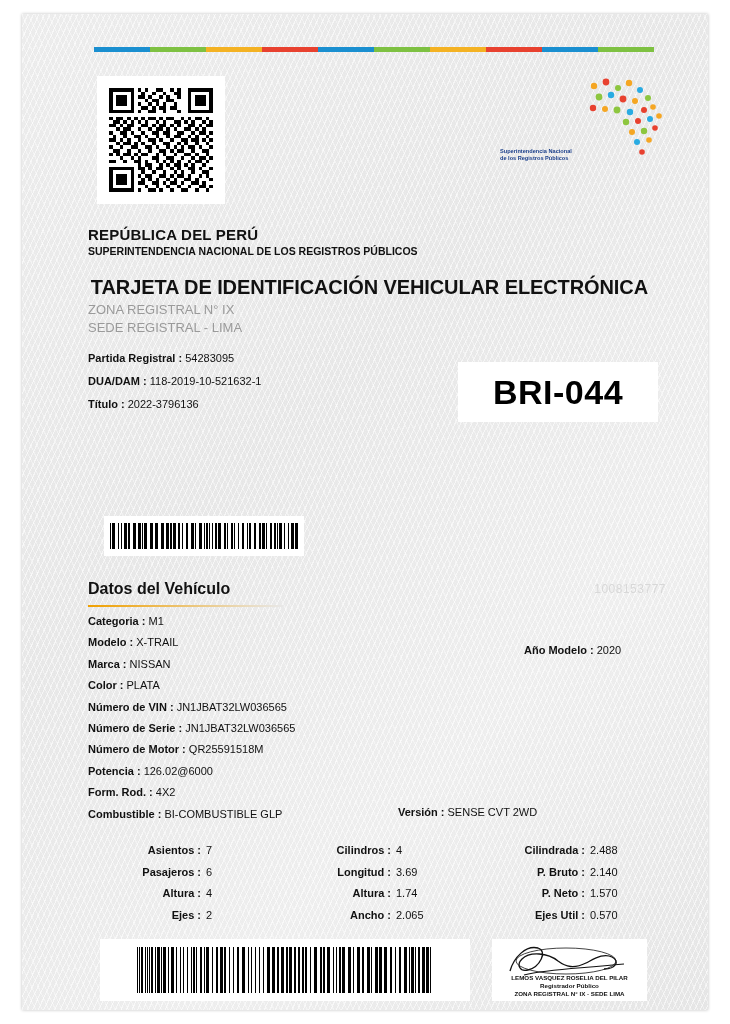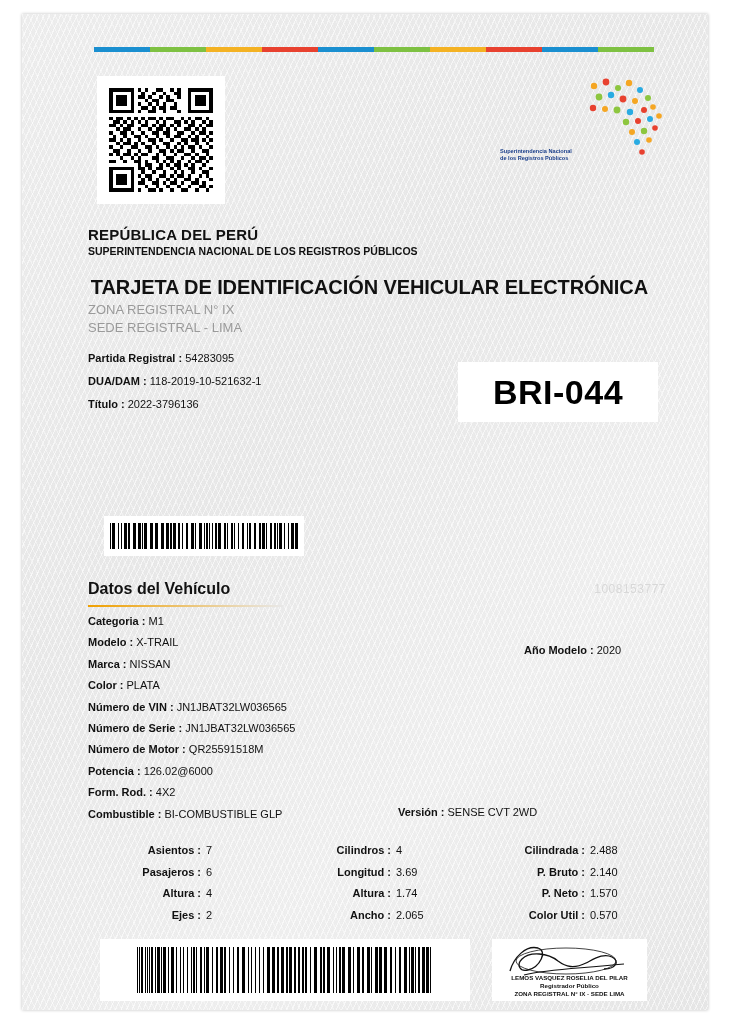--- a/index.html
+++ b/index.html
@@ -812,21 +812,21 @@
           </div>
           <div class="row">
             <span class="lbl">P. Bruto :</span>
             <span class="val">2.140</span>
           </div>
           <div class="row">
             <span class="lbl">P. Neto :</span>
             <span class="val">1.570</span>
           </div>
           <div class="row">
-            <span class="lbl">Color Util :</span>
+            <span class="lbl">Ejes Util :</span>
             <span class="val">0.570</span>
           </div>
         </div>
       </div>
 
     <div class="barcode-bottom">
       <div class="bars" id="bars-bottom">
           <i style="width: 1px; background: rgb(0, 0, 0);"></i>
           <i style="width: 1px; background: transparent;"></i>
           <i style="width: 1px; background: rgb(0, 0, 0);"></i>

